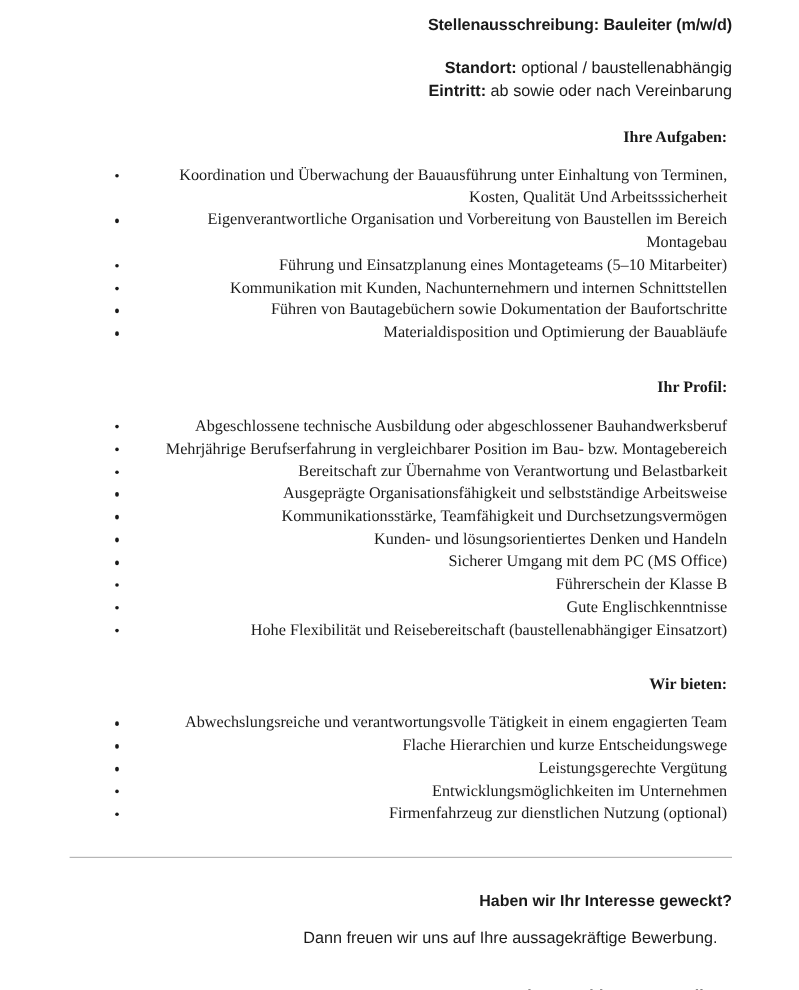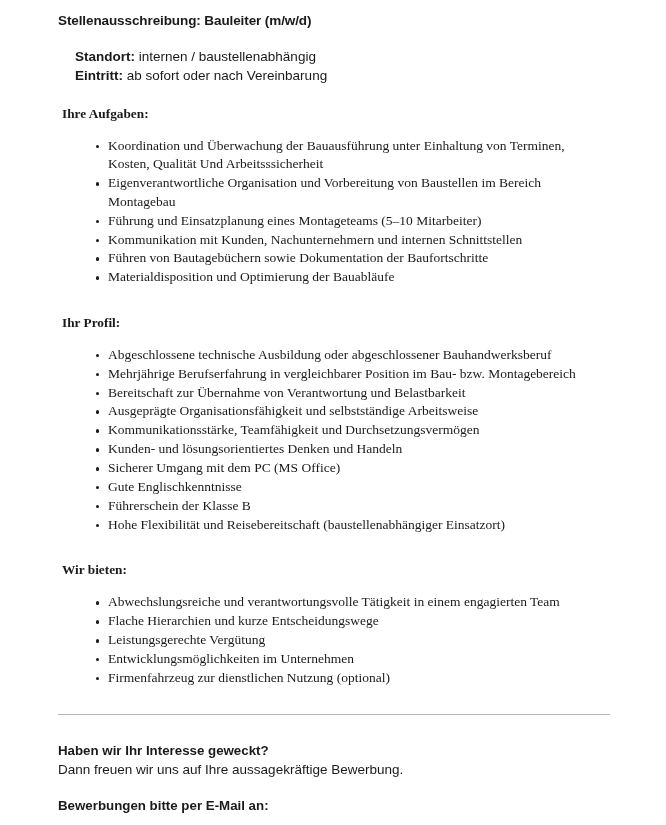--- a/index.html
+++ b/index.html
@@ -16,20 +16,21 @@
     -webkit-font-smoothing: antialiased;
     overflow: hidden;
   }
   .page {
     position: relative;
     width: 666px;
     height: 592px;
     box-sizing: border-box;
     padding: 12px 56px 0 58px;
     background: #ffffff;
+    text-align: right;
   }
 
   .doc-title {
     font-size: 13.5px;
     font-weight: bold;
     line-height: 18px;
     margin: 0 0 17px 0;
     letter-spacing: -0.1px;
   }
 
@@ -96,39 +97,39 @@
   }
   .footer-heading {
     font-size: 13.3px;
     font-weight: bold;
     line-height: 19px;
     margin: 0;
   }
   .footer-text {
     font-size: 13.5px;
     line-height: 19px;
-    margin: 0;
+    margin: 12px;
   }
   .footer-gap {
     height: 17px;
   }
 </style>
 </head>
 <body>
 
 <div class="page">
 
   <h1 class="doc-title">Stellenausschreibung: Bauleiter (m/w/d)</h1>
 
   <div class="meta-block">
     <p class="meta-line">
-      <span class="meta-label">Standort:</span><span class="meta-value"> internen / baustellenabhängig</span>
+      <span class="meta-label">Standort:</span><span class="meta-value"> optional / baustellenabhängig</span>
     </p>
     <p class="meta-line">
-      <span class="meta-label">Eintritt:</span><span class="meta-value"> ab sofort oder nach Vereinbarung</span>
+      <span class="meta-label">Eintritt:</span><span class="meta-value"> ab sowie oder nach Vereinbarung</span>
     </p>
   </div>
 
   <section class="section">
     <h2 class="section-heading">Ihre Aufgaben:</h2>
     <ul class="bullets">
       <li>Koordination und Überwachung der Bauausführung unter Einhaltung von Terminen, Kosten, Qualität Und Arbeitsssicherheit</li>
       <li>Eigenverantwortliche Organisation und Vorbereitung von Baustellen im Bereich Montagebau</li>
       <li>Führung und Einsatzplanung eines Montageteams (5–10 Mitarbeiter)</li>
       <li>Kommunikation mit Kunden, Nachunternehmern und internen Schnittstellen</li>
@@ -140,22 +141,22 @@
   <section class="section">
     <h2 class="section-heading">Ihr Profil:</h2>
     <ul class="bullets">
       <li>Abgeschlossene technische Ausbildung oder abgeschlossener Bauhandwerksberuf</li>
       <li>Mehrjährige Berufserfahrung in vergleichbarer Position im Bau- bzw. Montagebereich</li>
       <li>Bereitschaft zur Übernahme von Verantwortung und Belastbarkeit</li>
       <li>Ausgeprägte Organisationsfähigkeit und selbstständige Arbeitsweise</li>
       <li>Kommunikationsstärke, Teamfähigkeit und Durchsetzungsvermögen</li>
       <li>Kunden- und lösungsorientiertes Denken und Handeln</li>
       <li>Sicherer Umgang mit dem PC (MS Office)</li>
+      <li>Führerschein der Klasse B</li>
       <li>Gute Englischkenntnisse</li>
-      <li>Führerschein der Klasse B</li>
       <li>Hohe Flexibilität und Reisebereitschaft (baustellenabhängiger Einsatzort)</li>
     </ul>
   </section>
 
   <section class="section">
     <h2 class="section-heading">Wir bieten:</h2>
     <ul class="bullets">
       <li>Abwechslungsreiche und verantwortungsvolle Tätigkeit in einem engagierten Team</li>
       <li>Flache Hierarchien und kurze Entscheidungswege</li>
       <li>Leistungsgerechte Vergütung</li>

